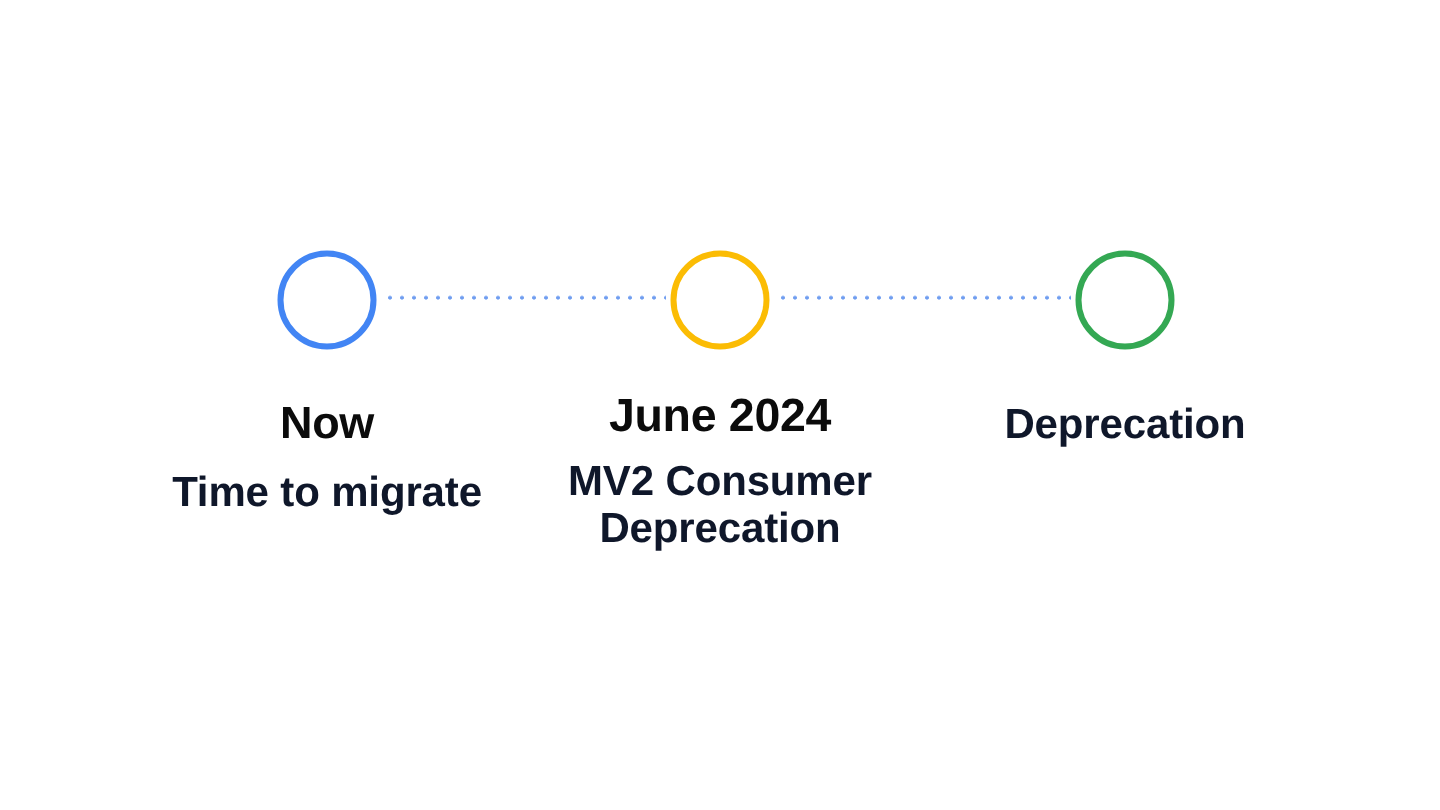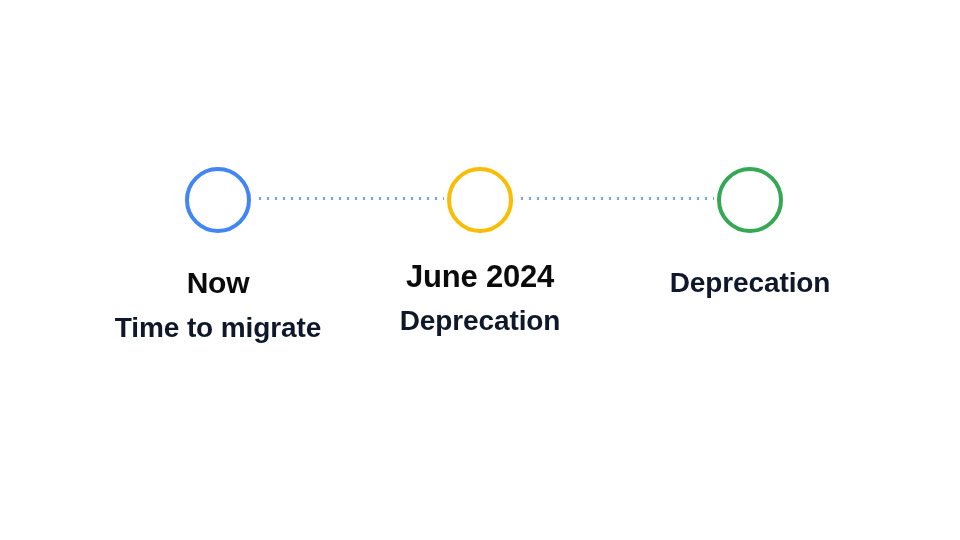--- a/index.html
+++ b/index.html
@@ -116,20 +116,21 @@
         <span class="caption-line">Time to migrate</span>
       </div>
     </div>
   </div>
 
   <div class="milestone" id="milestone-june-2024">
     <div class="node-ring" id="ring-june-2024" style="border-color: rgb(251, 188, 4);"></div>
     <div class="labels">
       <div class="milestone-title">June 2024</div>
       <div class="milestone-caption">
+        <span class="caption-line">MV2 Consumer</span>
         <span class="caption-line">Deprecation</span>
       </div>
     </div>
   </div>
 
   <div class="milestone" id="milestone-june-2025">
     <div class="node-ring" id="ring-june-2025" style="border-color: rgb(52, 168, 83);"></div>
     <div class="labels">
       <div class="milestone-caption">
         <span class="caption-line">Deprecation</span>

